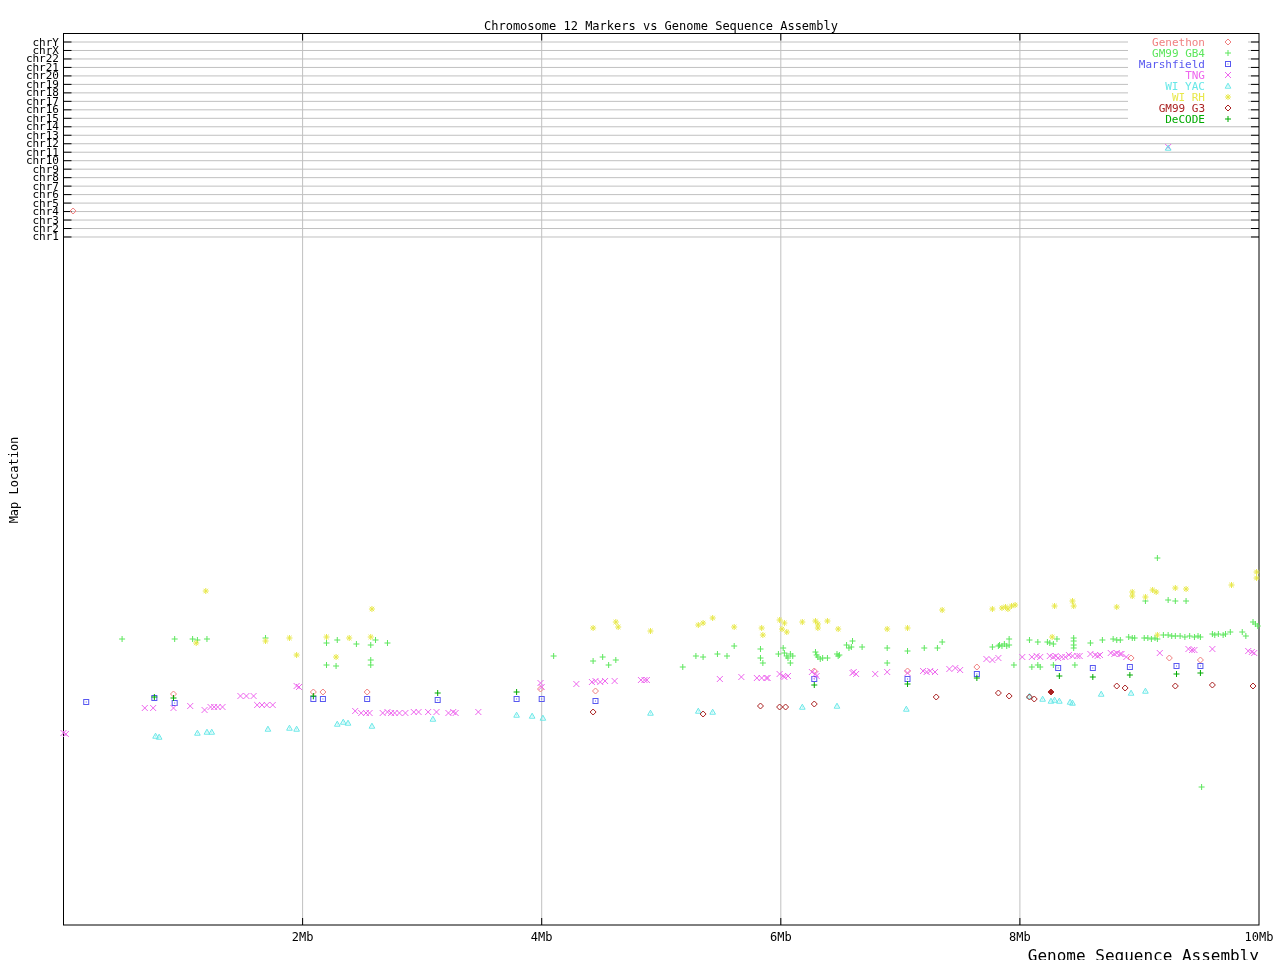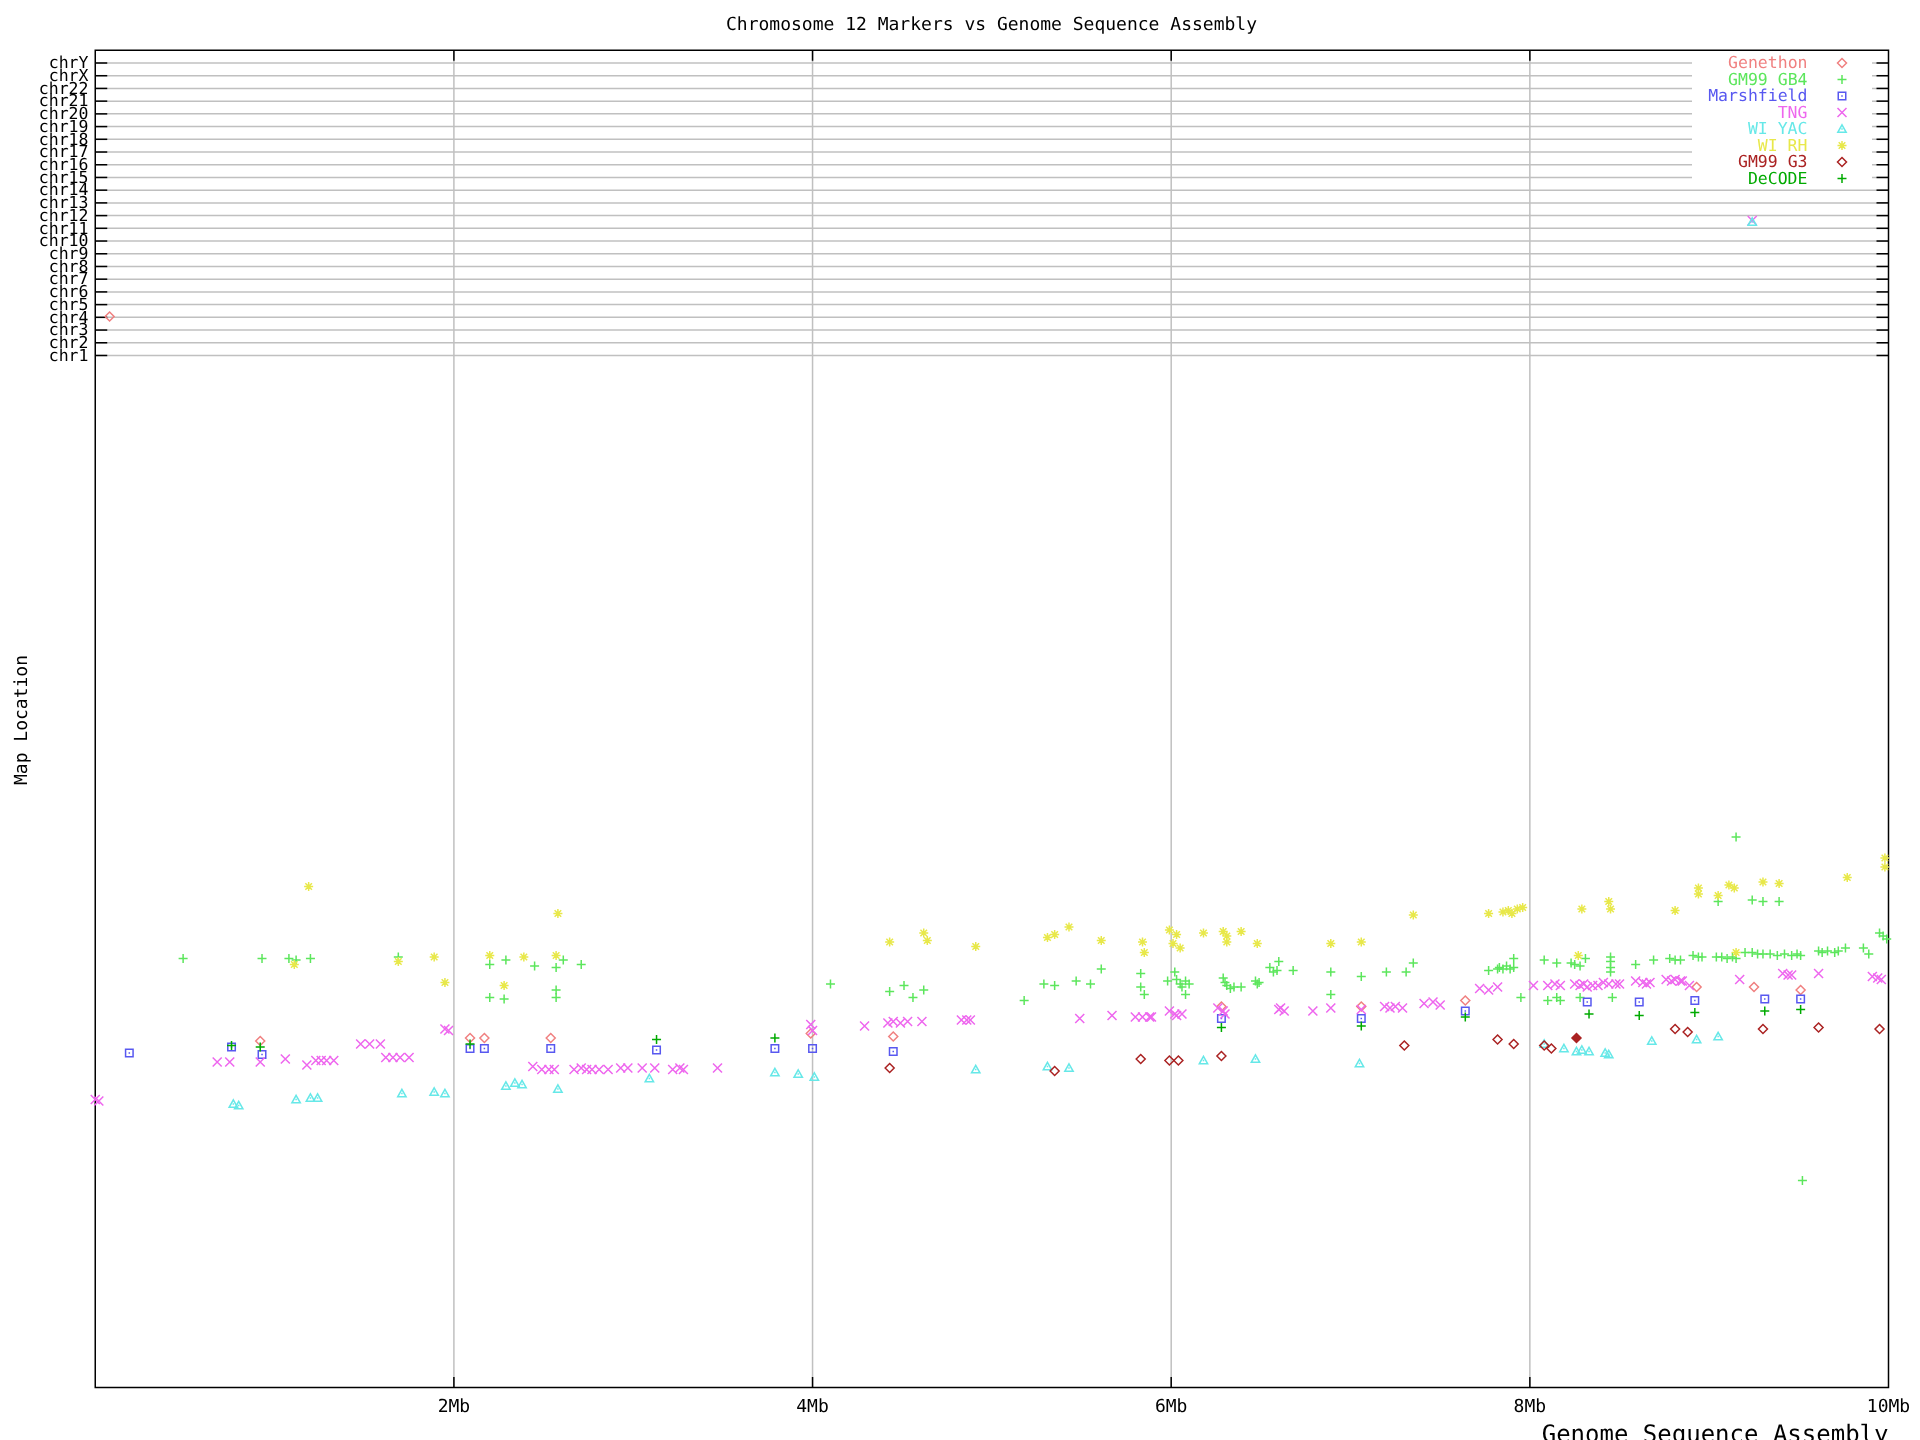--- a/index.html
+++ b/index.html
@@ -1,18 +1,18 @@
 <!DOCTYPE html>
 <html><head>
 <meta charset="utf-8">
 <style>
   html,body{margin:0;padding:0;background:#fff;}
   #page{position:relative;width:1280px;height:960px;background:#ffffff;overflow:hidden;
         font-family:"DejaVu Sans Mono","Liberation Mono",monospace;color:#000;}
-  .title{position:absolute;top:9px;left:63px;width:1196px;text-align:center;
+  .title{position:absolute;top:19px;left:63px;width:1196px;text-align:center;
          font-size:12px;letter-spacing:0px;white-space:pre;}
   .xlabel{position:absolute;top:946px;left:63px;width:1196px;text-align:right;font-size:16px;}
   .ylabel{position:absolute;top:480px;left:14px;width:0;height:0;font-size:12px;white-space:nowrap;}
   .ylabel span{display:inline-block;transform:translate(-50%,-50%) rotate(-90deg);}
   svg{position:absolute;top:0;left:0;}
   svg text{font-family:"DejaVu Sans Mono","Liberation Mono",monospace;}
 </style>
 </head>
 <body>
 

